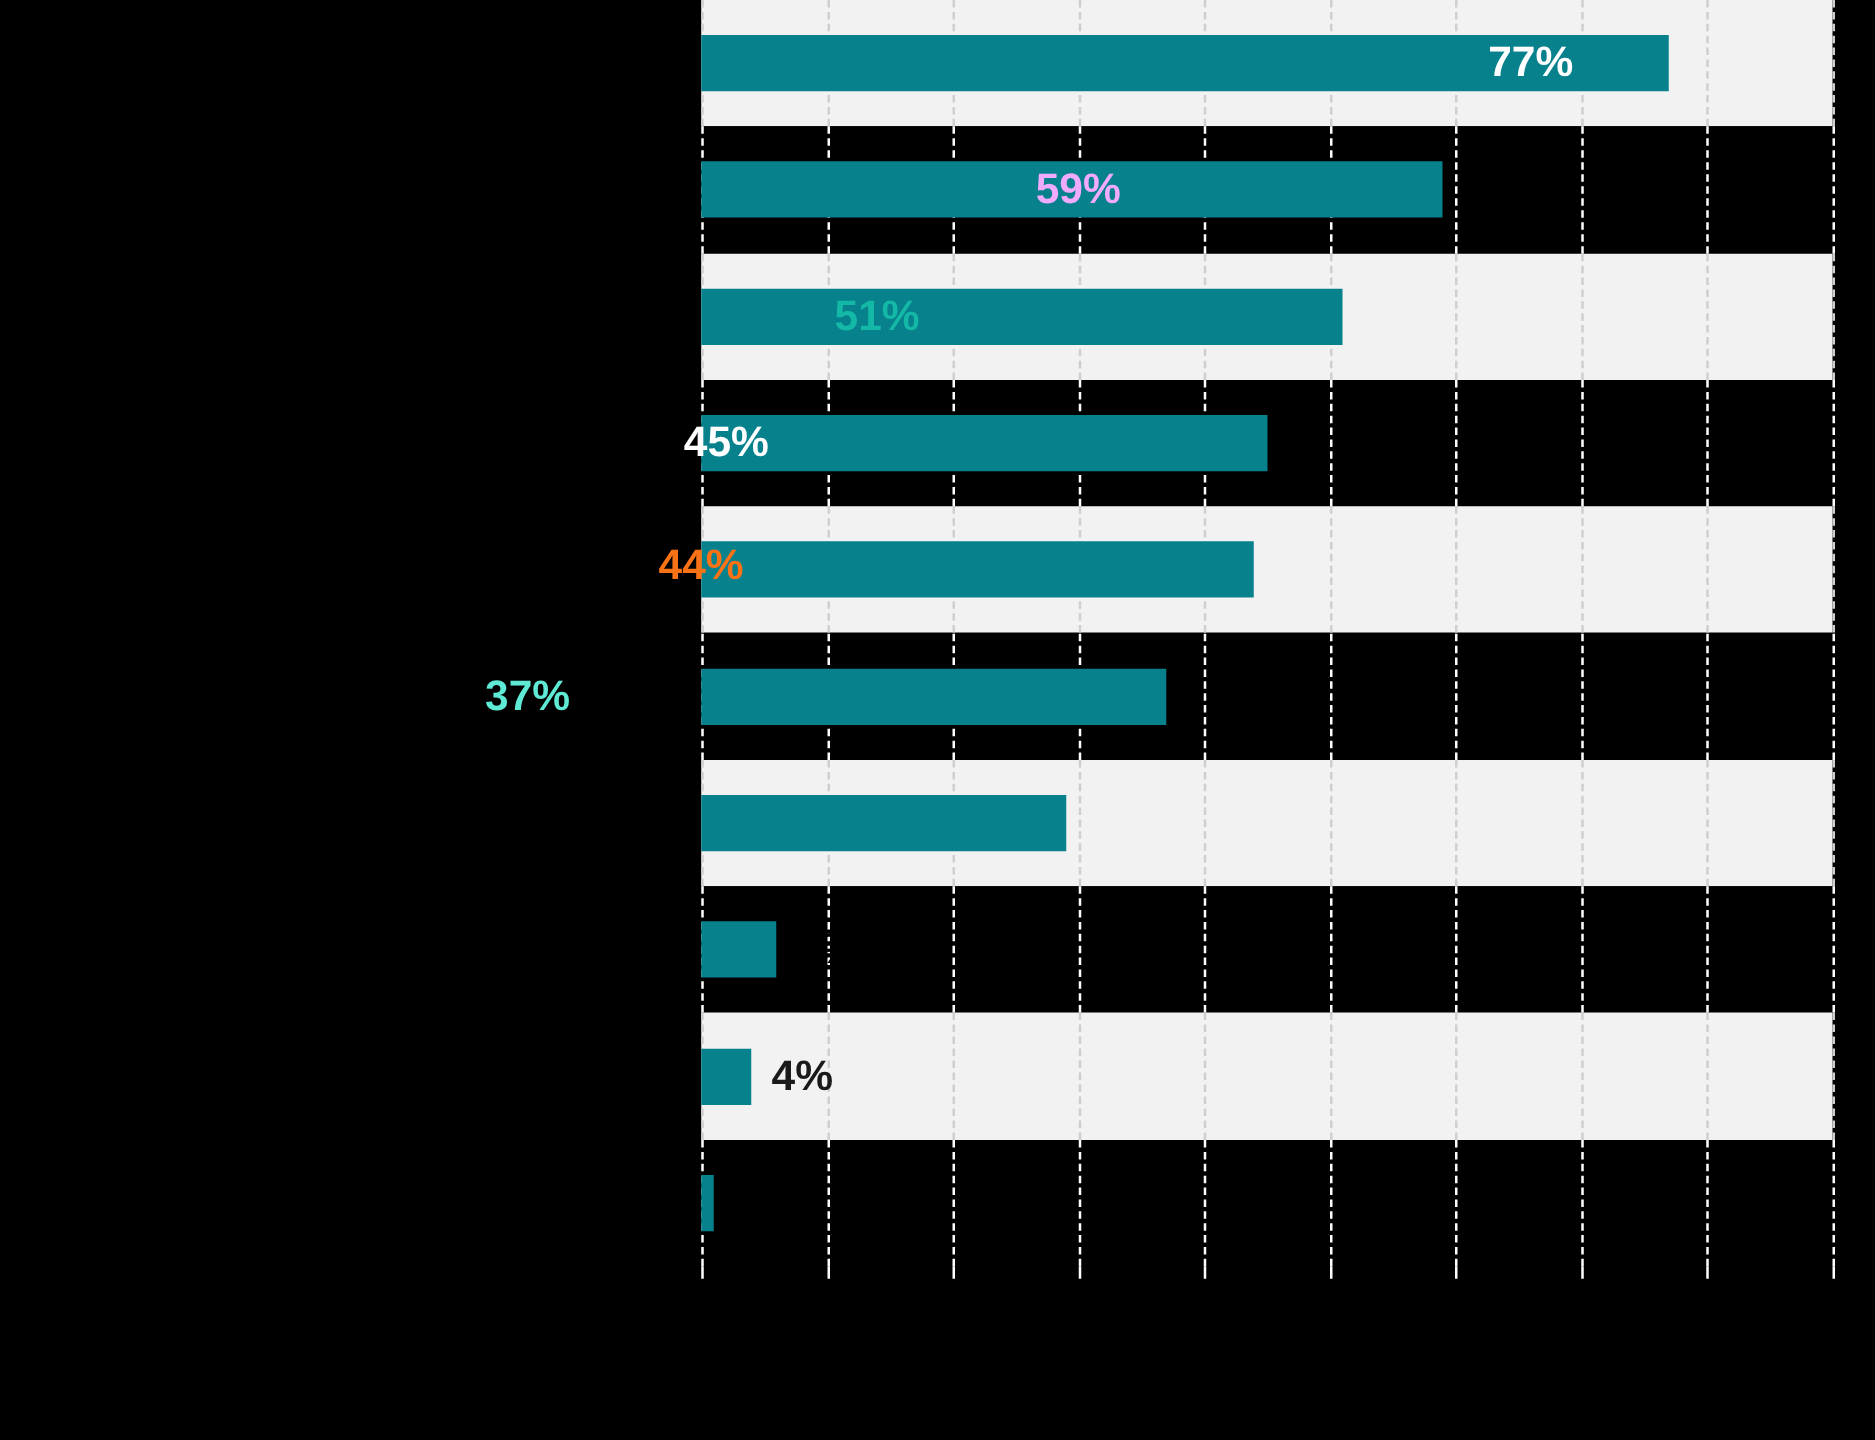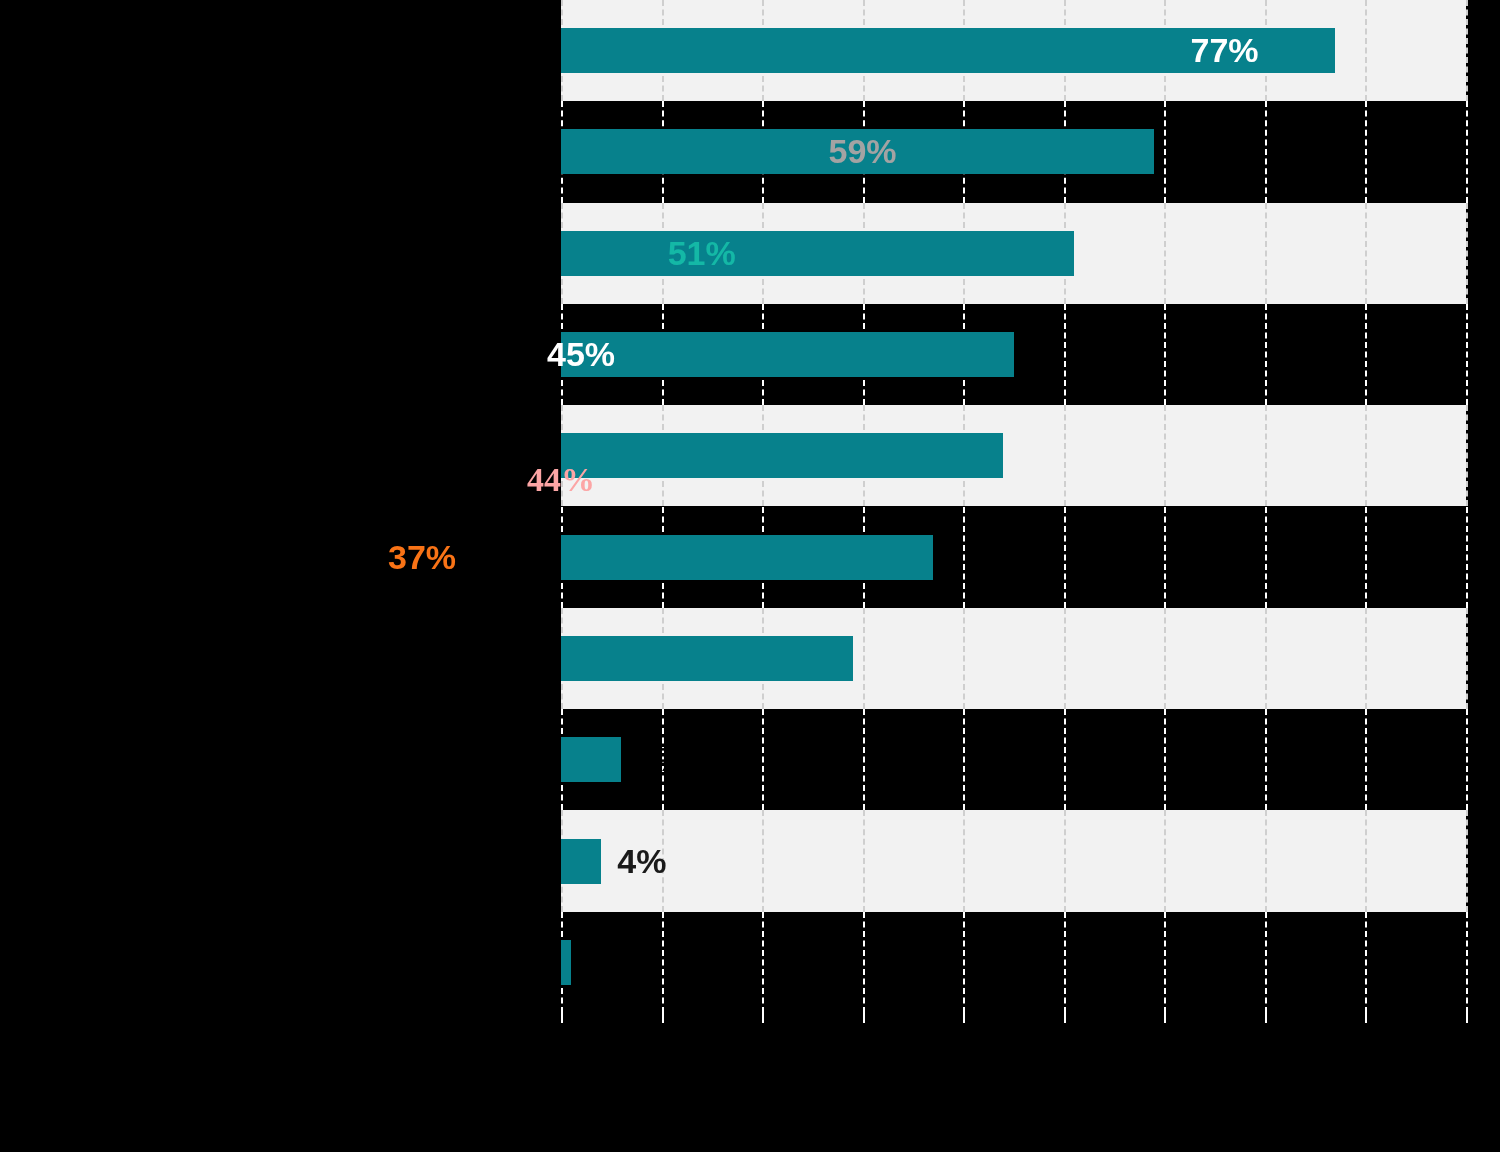--- a/index.html
+++ b/index.html
@@ -271,29 +271,29 @@
       <div class="grid-seg dark" style="left: 905px; top: 303.9px; height: 101.3px;"></div>
       <div class="grid-seg light" style="left: 905px; top: 405.2px; height: 101.3px;"></div>
       <div class="grid-seg dark" style="left: 905px; top: 506.5px; height: 101.3px;"></div>
       <div class="grid-seg light" style="left: 905px; top: 607.8px; height: 101.3px;"></div>
       <div class="grid-seg dark" style="left: 905px; top: 709.1px; height: 101.3px;"></div>
       <div class="grid-seg light" style="left: 905px; top: 810.4px; height: 101.3px;"></div>
       <div class="grid-seg dark" style="left: 905px; top: 911.7px; height: 101.3px;"></div>
       <div class="bar" style="left: 0px; top: 28.15px; width: 774.278px; background: rgb(7, 129, 140);"></div>
       <div class="bar-value-in" style="left: 762.278px; transform: translateX(-100%); top: 28.15px; color: rgb(255, 255, 255); position: absolute;">77%</div>
       <div class="bar" style="left: 0px; top: 129.45px; width: 593.278px; background: rgb(7, 129, 140);"></div>
-      <div class="bar-value-in" style="left: 581.278px; transform: translateX(-100%); top: 129.45px; color: #a3a3a3; position: absolute;">59%</div>
+      <div class="bar-value-in" style="left: 581.278px; transform: translateX(-100%); top: 129.45px; color: #f0abfc; position: absolute;">59%</div>
       <div class="bar" style="left: 0px; top: 230.75px; width: 512.833px; background: rgb(7, 129, 140);"></div>
       <div class="bar-value-in" style="left: 500.833px; transform: translateX(-100%); top: 230.75px; color: #14b8a6; position: absolute;">51%</div>
       <div class="bar" style="left: 0px; top: 332.05px; width: 452.5px; background: rgb(7, 129, 140);"></div>
       <div class="bar-value-in" style="left: 440.5px; transform: translateX(-100%); top: 332.05px; color: rgb(255, 255, 255); position: absolute;">45%</div>
       <div class="bar" style="left: 0px; top: 433.35px; width: 442.444px; background: rgb(7, 129, 140);"></div>
-      <div class="bar-value-in" style="left: 430.444px; transform: translateX(-100%); top: 457px; color: #fca5a5; position: absolute; font-family: Liberation Serif, serif;">44%</div>
+      <div class="bar-value-in" style="left: 430.444px; transform: translateX(-100%); top: 430px; color: #f97316; position: absolute;">44%</div>
       <div class="bar" style="left: 0px; top: 534.65px; width: 372.056px; background: rgb(7, 129, 140);"></div>
-      <div class="bar-value-in" style="left: 361px; transform: translateX(-100%); top: 534.65px; color: #f97316; position: absolute;">37%</div>
+      <div class="bar-value-in" style="left: 361px; transform: translateX(-100%); top: 534.65px; color: #5eead4; position: absolute;">37%</div>
       <div class="bar" style="left: 0px; top: 635.95px; width: 291.611px; background: rgb(7, 129, 140);"></div>
       <div class="bar" style="left: 0px; top: 737.25px; width: 60.3333px; background: rgb(7, 129, 140);"></div>
       <div class="bar-value-out on-dark" style="left: 60.3333px; top: 737.25px; color: rgb(0, 0, 0);">6%</div>
       <div class="bar" style="left: 0px; top: 838.55px; width: 40.2222px; background: rgb(7, 129, 140);"></div>
       <div class="bar-value-out on-light" style="left: 40.2222px; top: 838.55px; color: rgb(26, 26, 26);">4%</div>
       <div class="bar" style="left: 0px; top: 939.85px; width: 10.0556px; background: rgb(7, 129, 140);"></div>
       <div class="bar-value-out on-dark" style="left: 10.0556px; top: 939.85px; color: rgb(0, 0, 0);">1%</div>
     </div>
 
   <div id="axis-ticks">

